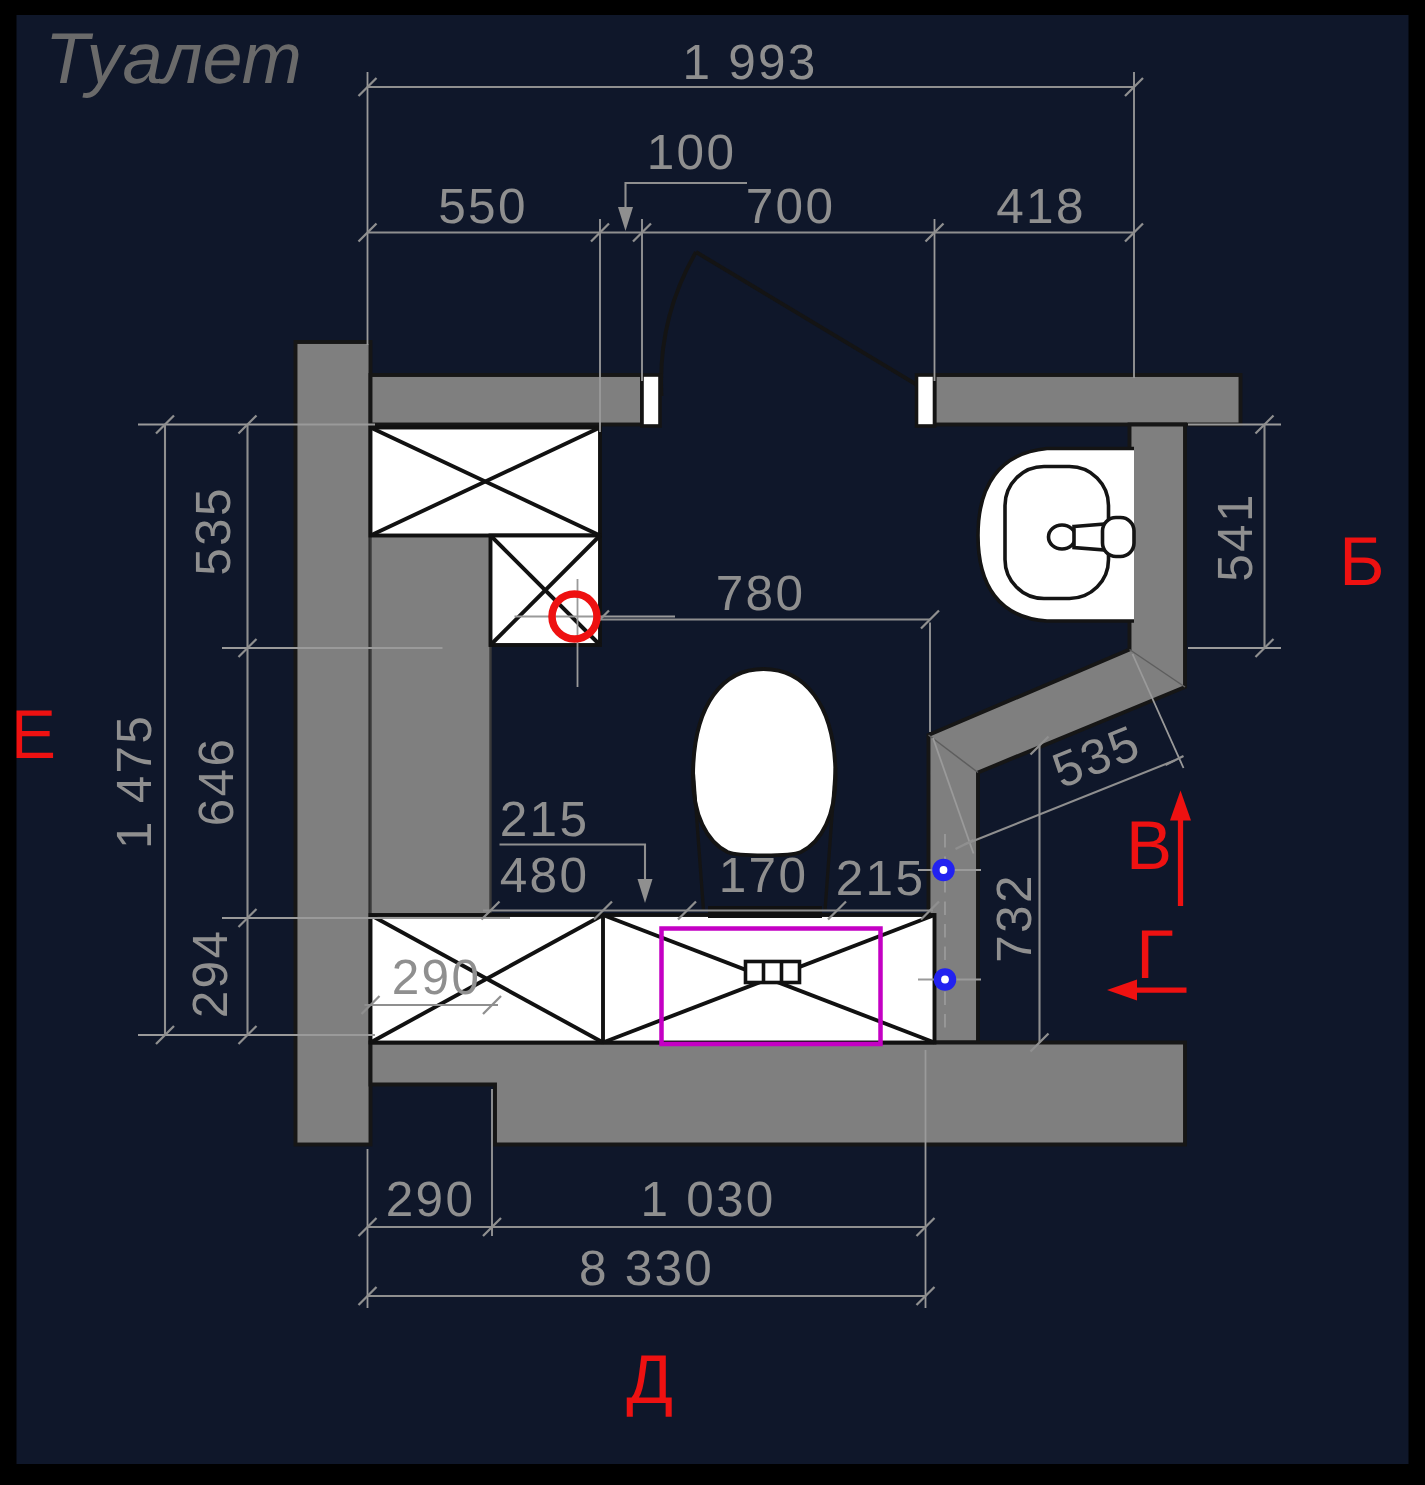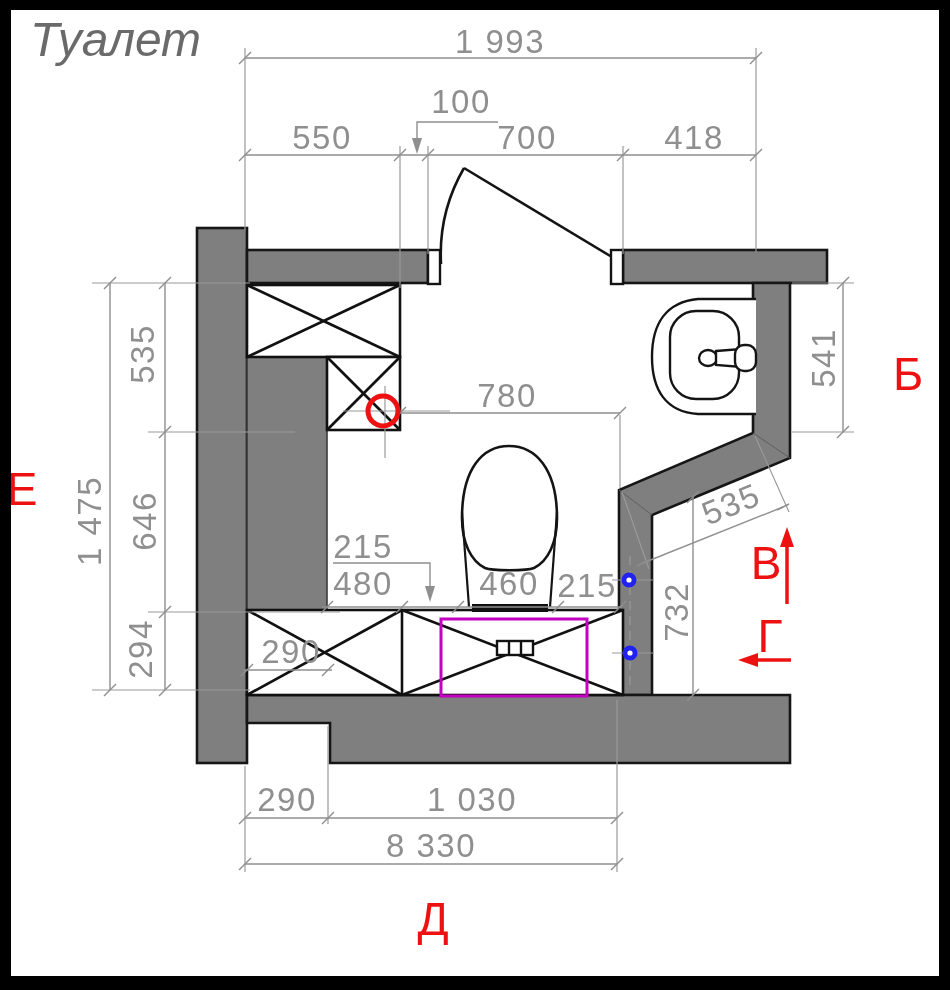--- a/index.html
+++ b/index.html
@@ -1,16 +1,16 @@
 <!DOCTYPE html>
 <html><head>
 <meta charset="utf-8">
 <style>
   html,body{margin:0;padding:0;background:#000;}
-  .stage{position:relative;width:950px;height:990px;background:#ffffff;overflow:hidden;
+  .stage{position:relative;width:950px;height:990px;background:#0f172a;overflow:hidden;
          font-family:"Liberation Sans",sans-serif;text-decoration:underline;}
   svg{position:absolute;left:0;top:0;}
   .lbl{position:absolute;transform:translate(-50%,-50%);white-space:nowrap;
        font-size:33px;color:#8f8f8f;letter-spacing:1.5px;line-height:1;}
   .rot90{transform:translate(-50%,-50%) rotate(-90deg);}
   .rot22{transform:translate(-50%,-50%) rotate(-22deg);}
   .axis{position:absolute;transform:translate(-50%,-50%);color:#ee1111;font-size:46px;
         letter-spacing:0;line-height:1;}
   .title{position:absolute;left:30px;top:16px;font-size:48px;font-style:italic;
          color:#6a6a6a;line-height:1;}
@@ -202,21 +202,21 @@
   <div class="lbl rot90" style="left:144px;top:521px">646</div>
   <div class="lbl rot90" style="left:140px;top:649px">294</div>
 
   <div class="lbl rot90" style="left:823px;top:358px">541</div>
   <div class="lbl rot22" style="left:731px;top:504px">535</div>
   <div class="lbl rot90" style="left:676px;top:612px">732</div>
 
   <div class="lbl" style="left:507px;top:395px">780</div>
   <div class="lbl" style="left:363px;top:546px">215</div>
   <div class="lbl" style="left:363px;top:583px">480</div>
-  <div class="lbl" style="left:509px;top:583px">460</div>
+  <div class="lbl" style="left:509px;top:583px">170</div>
   <div class="lbl" style="left:587px;top:585px">215</div>
   <div class="lbl" style="left:291px;top:651px">290</div>
 
   <div class="lbl" style="left:287px;top:799px">290</div>
   <div class="lbl" style="left:472px;top:799px">1 030</div>
   <div class="lbl" style="left:431px;top:845px">8 330</div>
 
   <div class="axis" style="left:22px;top:489px">Е</div>
   <div class="axis" style="left:908px;top:374px">Б</div>
   <div class="axis" style="left:766px;top:563px">В</div>

